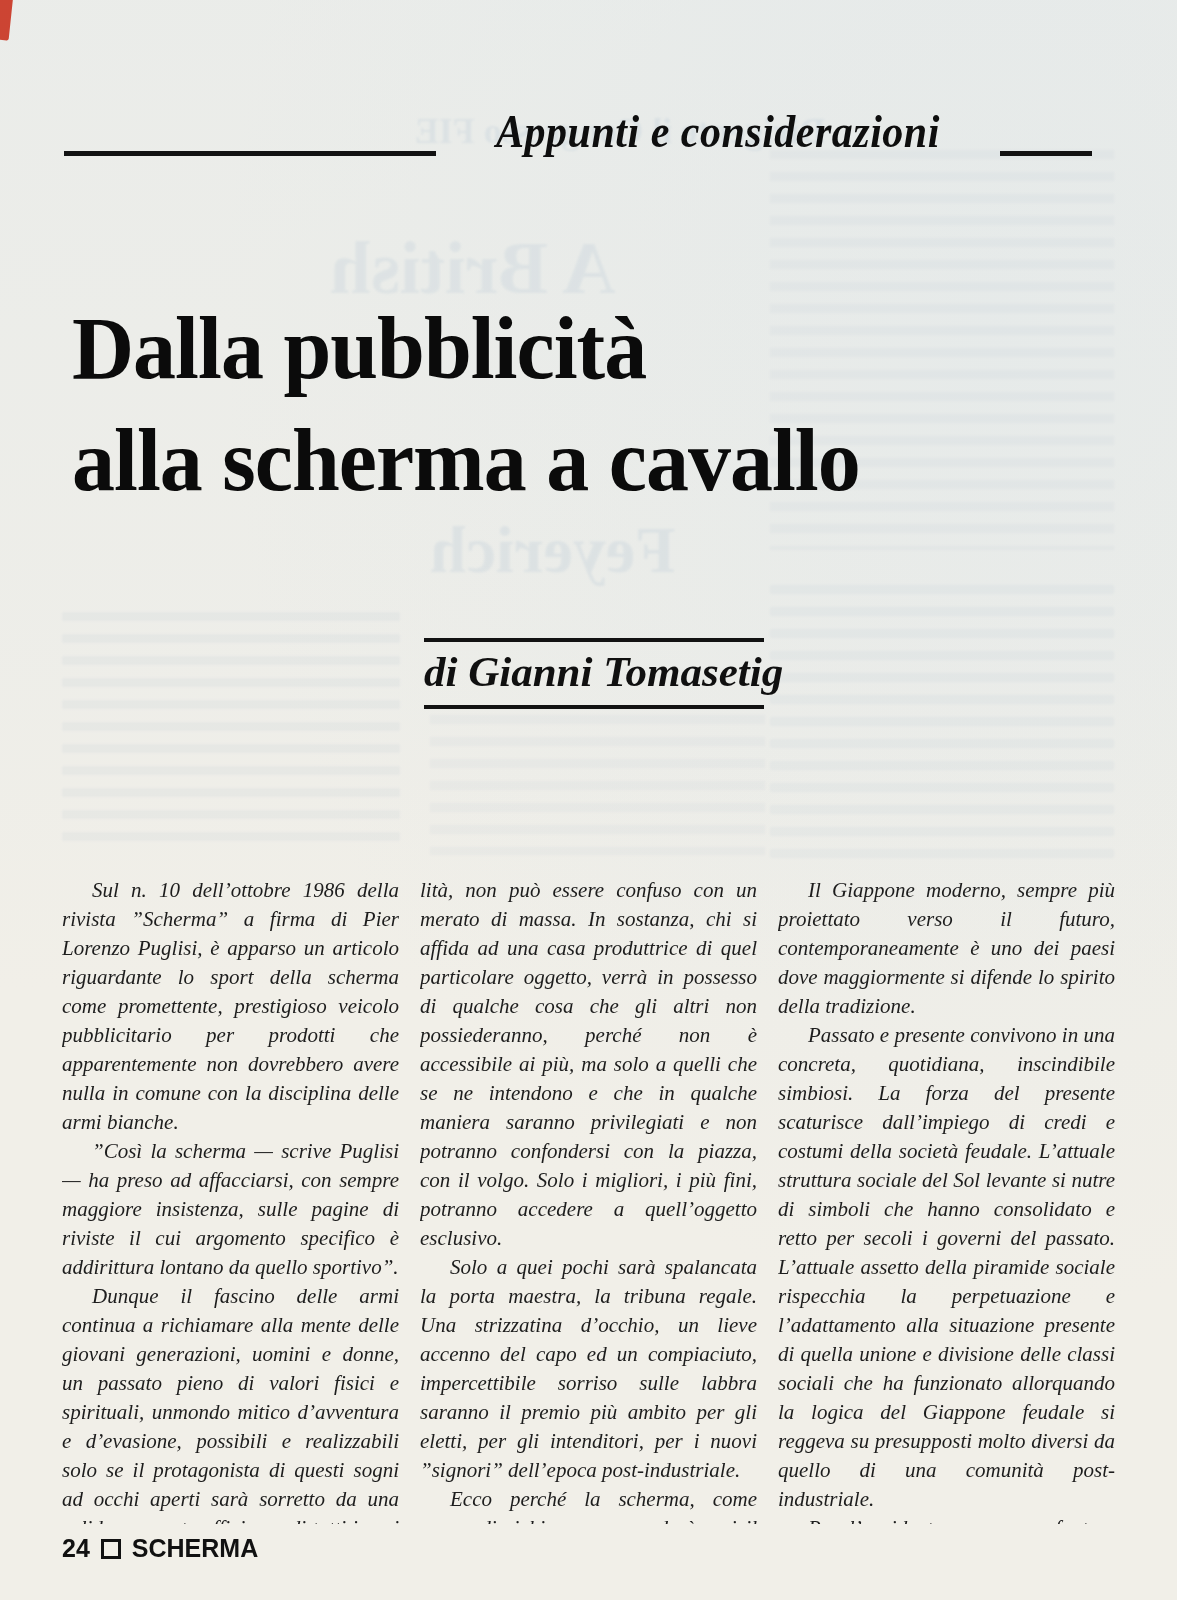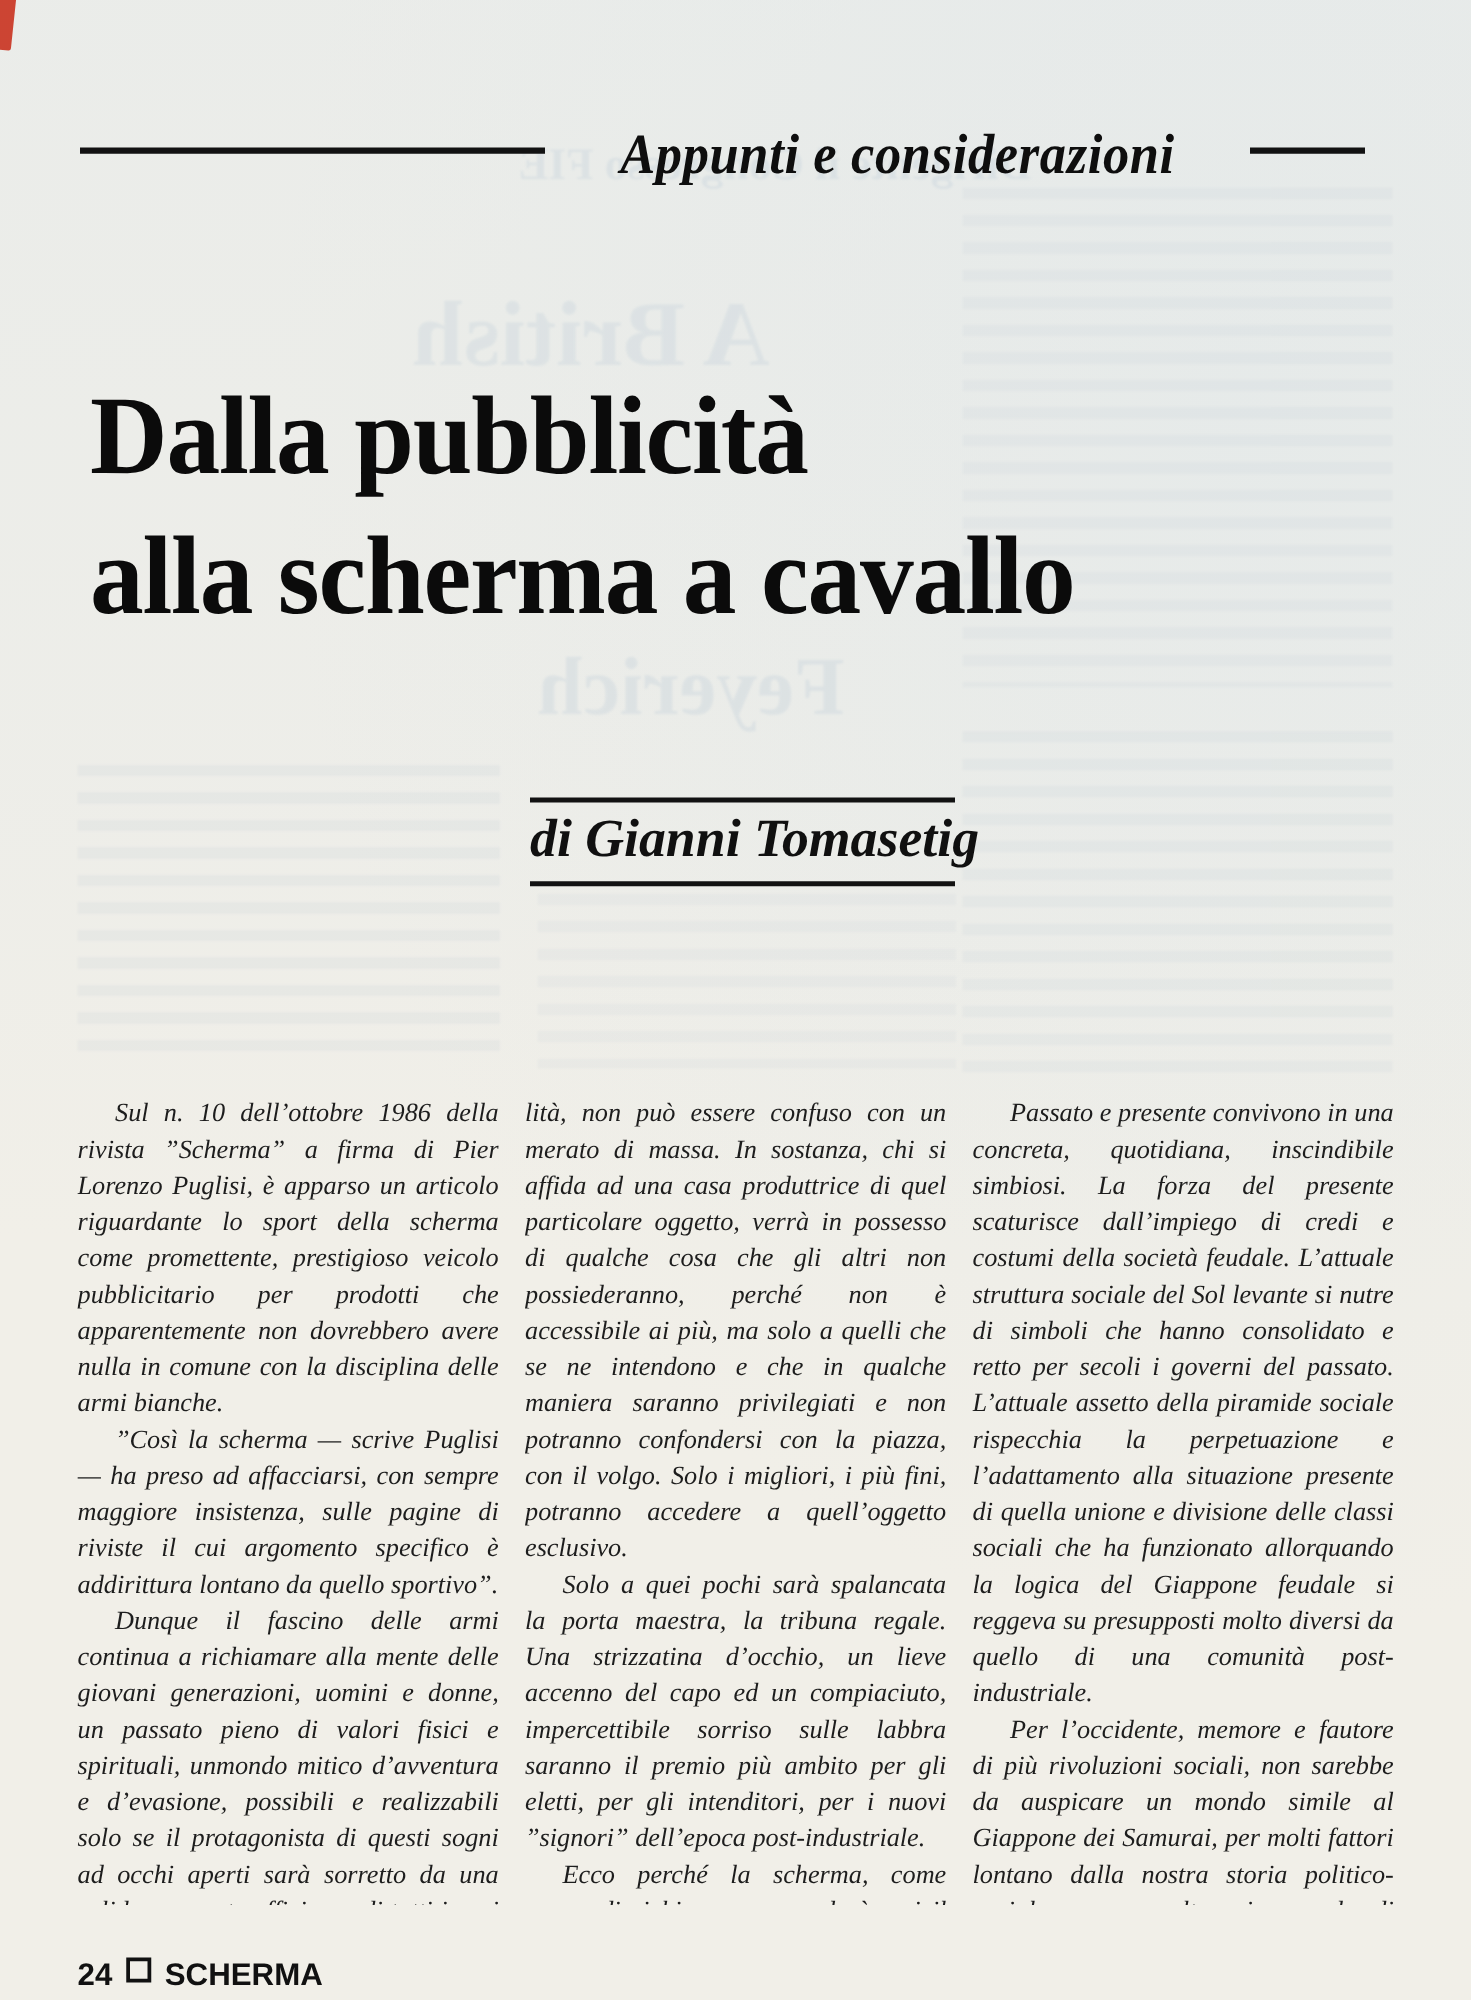--- a/index.html
+++ b/index.html
@@ -18,21 +18,21 @@
 
   
   .corner-mark{
     position:absolute;left:-3px;top:-6px;width:14px;height:46px;
     background:#c9321f;transform:rotate(6deg);opacity:.9;border-radius:2px;
   }
 
   
   .kicker-row{
     position:absolute;left:64px;top:100px;width:1028px;height:56px;
-    display:flex;align-items:flex-start;
+    display:flex;align-items:flex-end;
   }
   .rule{background:#121212;height:5px;}
   .rule-left{width:372px;flex:none;margin-top:18px;}
   .rule-right{width:92px;flex:none;margin-top:18px;}
   .kicker-text{
     flex:1;text-align:center;
     font-weight:bold;font-style:italic;
     font-size:42px;letter-spacing:.5px;
     white-space:nowrap;
     font-family:"Liberation Serif", serif;
@@ -92,24 +92,24 @@
     width:337px;flex:none;height:648px;overflow:hidden;
     font-size:21px;line-height:29px;
     text-align:justify;
     color:#1d1d1d;
     font-style:italic;
   }
   .col p{margin:0;text-indent:30px;}
 
   
   .footer{
-    position:absolute;left:62px;top:1566px;
+    position:absolute;left:62px;top:1534px;
     font-family:"Liberation Sans", sans-serif;
     font-weight:bold;font-size:25px;color:#111;
-    display:flex;align-items:flex-start;gap:11px;
+    display:flex;align-items:center;gap:11px;
   }
   .footer-square{
     display:inline-block;width:14px;height:14px;
     border:3px solid #111;background:transparent;
   }
 </style>
 </head>
 <body>
 
 <div class="page">
@@ -145,20 +145,21 @@
       <p>”Così la scherma — scrive Puglisi — ha preso ad affacciarsi, con sempre maggiore insistenza, sulle pagine di riviste il cui argomento specifico è addirittura lontano da quello sportivo”.</p>
       <p>Dunque il fascino delle armi continua a richiamare alla mente delle giovani generazioni, uomini e donne, un passato pieno di valori fisici e spirituali, unmondo mitico d’avventura e d’evasione, possibili e realizzabili solo se il protagonista di questi sogni ad occhi aperti sarà sorretto da una solida, concreta efficienza di tutti i suoi mezzi corporei e psichici.</p>
 
     </div>
     <div class="col">
       <p style="text-indent:0">lità, non può essere confuso con un merato di massa. In sostanza, chi si affida ad una casa produttrice di quel particolare oggetto, verrà in possesso di qualche cosa che gli altri non possiederanno, perché non è accessibile ai più, ma solo a quelli che se ne intendono e che in qualche maniera saranno privilegiati e non potranno confondersi con la piazza, con il volgo. Solo i migliori, i più fini, potranno accedere a quell’oggetto esclusivo.</p>
       <p>Solo a quei pochi sarà spalancata la porta maestra, la tribuna regale. Una strizzatina d’occhio, un lieve accenno del capo ed un compiaciuto, impercettibile sorriso sulle labbra saranno il premio più ambito per gli eletti, per gli intenditori, per i nuovi ”signori” dell’epoca post-industriale.</p>
       <p>Ecco perché la scherma, come mezzo di richiamo non perderà mai il suo fascino, essendo presente nella memoria storica della nostra cultura l’immagine dei cavalieri, dei nobili, dei dominatori, dei vincitori, di coloro che ”possono ottenere tutto, senza dover chiedere nulla”.</p>
     </div>
     <div class="col">
+      <p>Il Giappone moderno, sempre più proiettato verso il futuro, contemporaneamente è uno dei paesi dove maggiormente si difende lo spirito della tradizione.</p>
       <p>Passato e presente convivono in una concreta, quotidiana, inscindibile simbiosi. La forza del presente scaturisce dall’impiego di credi e costumi della società feudale. L’attuale struttura sociale del Sol levante si nutre di simboli che hanno consolidato e retto per secoli i governi del passato. L’attuale assetto della piramide sociale rispecchia la perpetuazione e l’adattamento alla situazione presente di quella unione e divisione delle classi sociali che ha funzionato allorquando la logica del Giappone feudale si reggeva su presupposti molto diversi da quello di una comunità post-industriale.</p>
       <p>Per l’occidente, memore e fautore di più rivoluzioni sociali, non sarebbe da auspicare un mondo simile al Giappone dei Samurai, per molti fattori lontano dalla nostra storia politico-sociale; ma a volte mi succede di invidiare i giapponesi per</p>
     </div>
   </div>
 
   <div class="footer">
     <span>24</span>
     <span class="footer-square"></span>
     <span>SCHERMA</span>
   </div>

